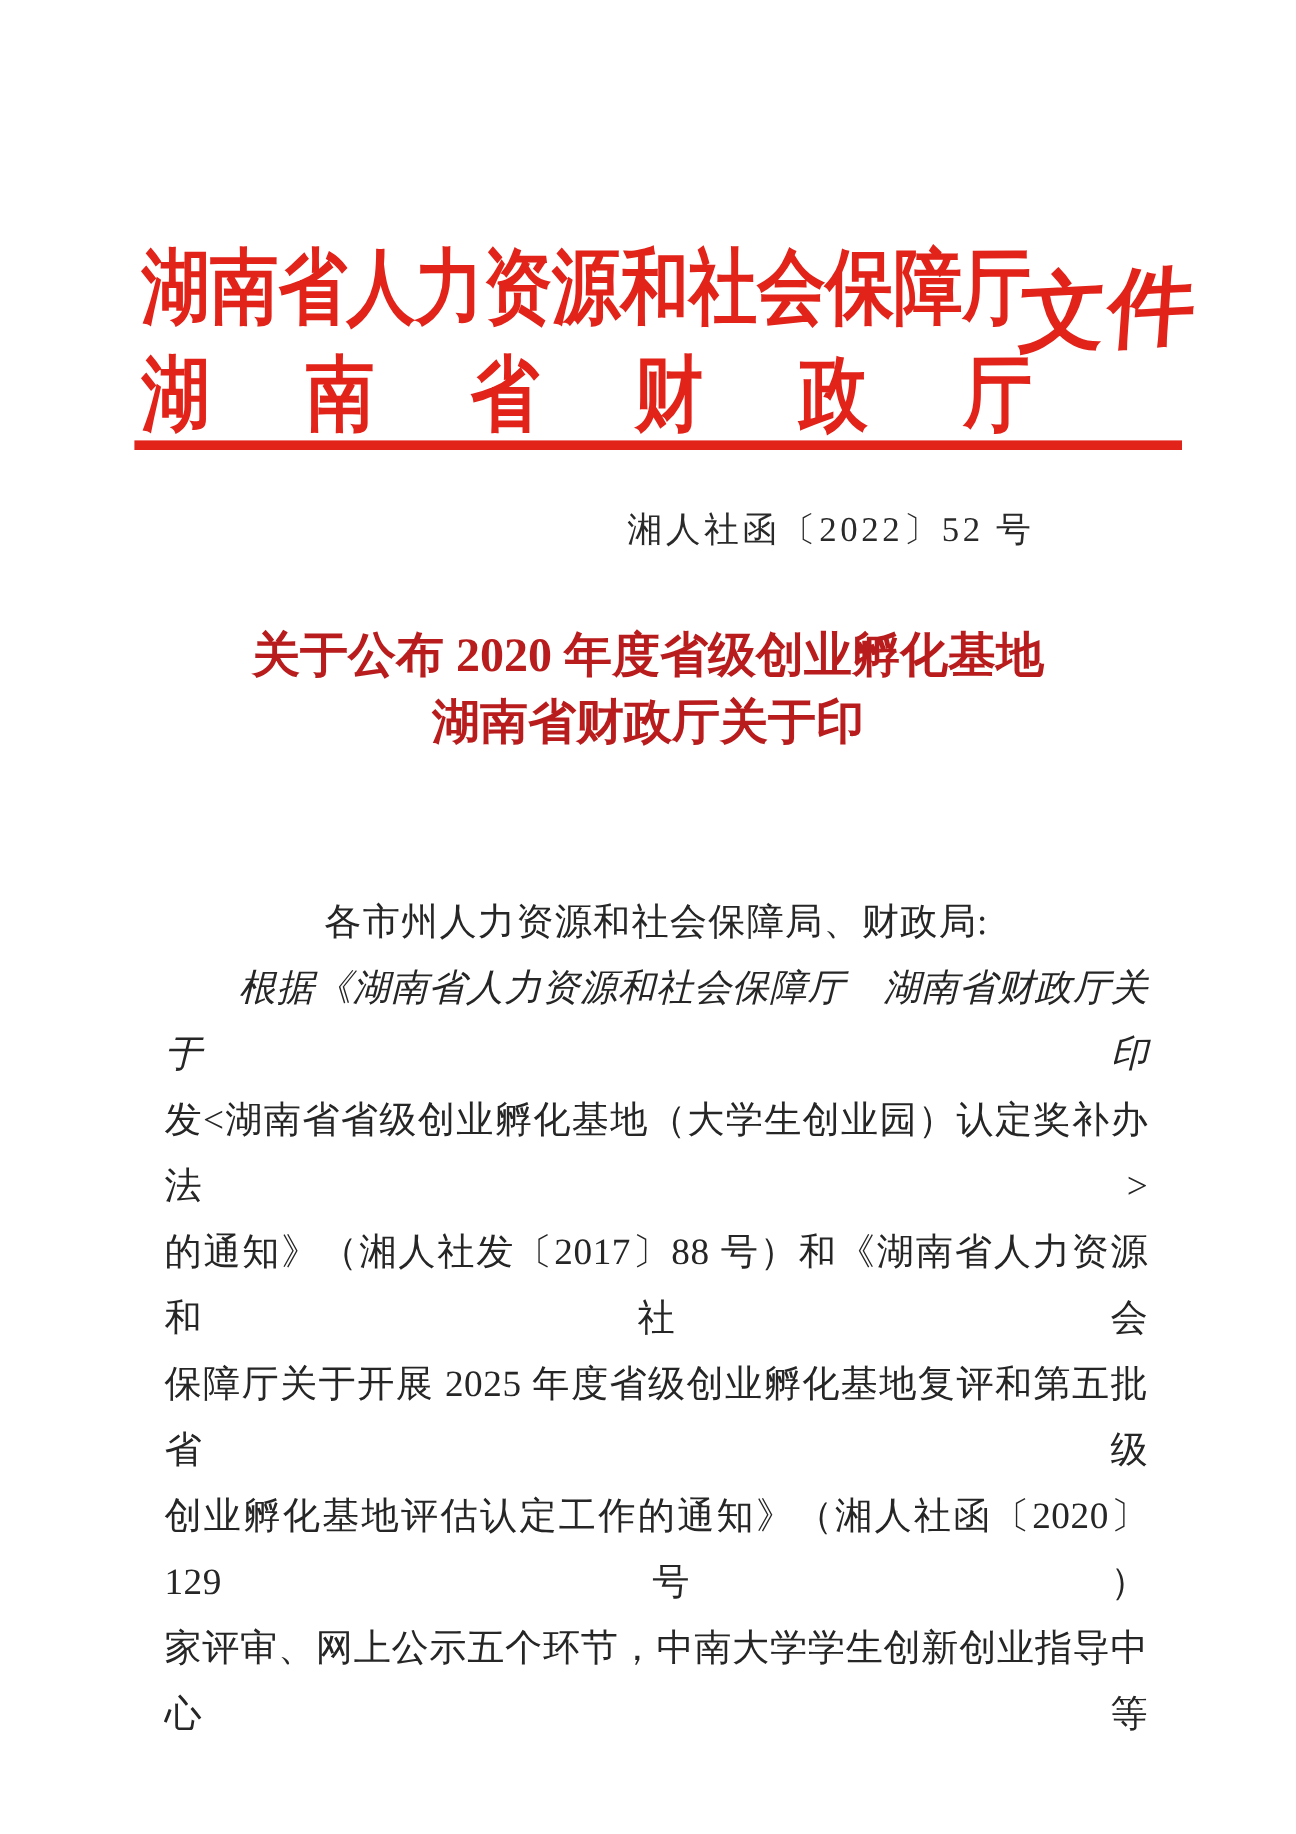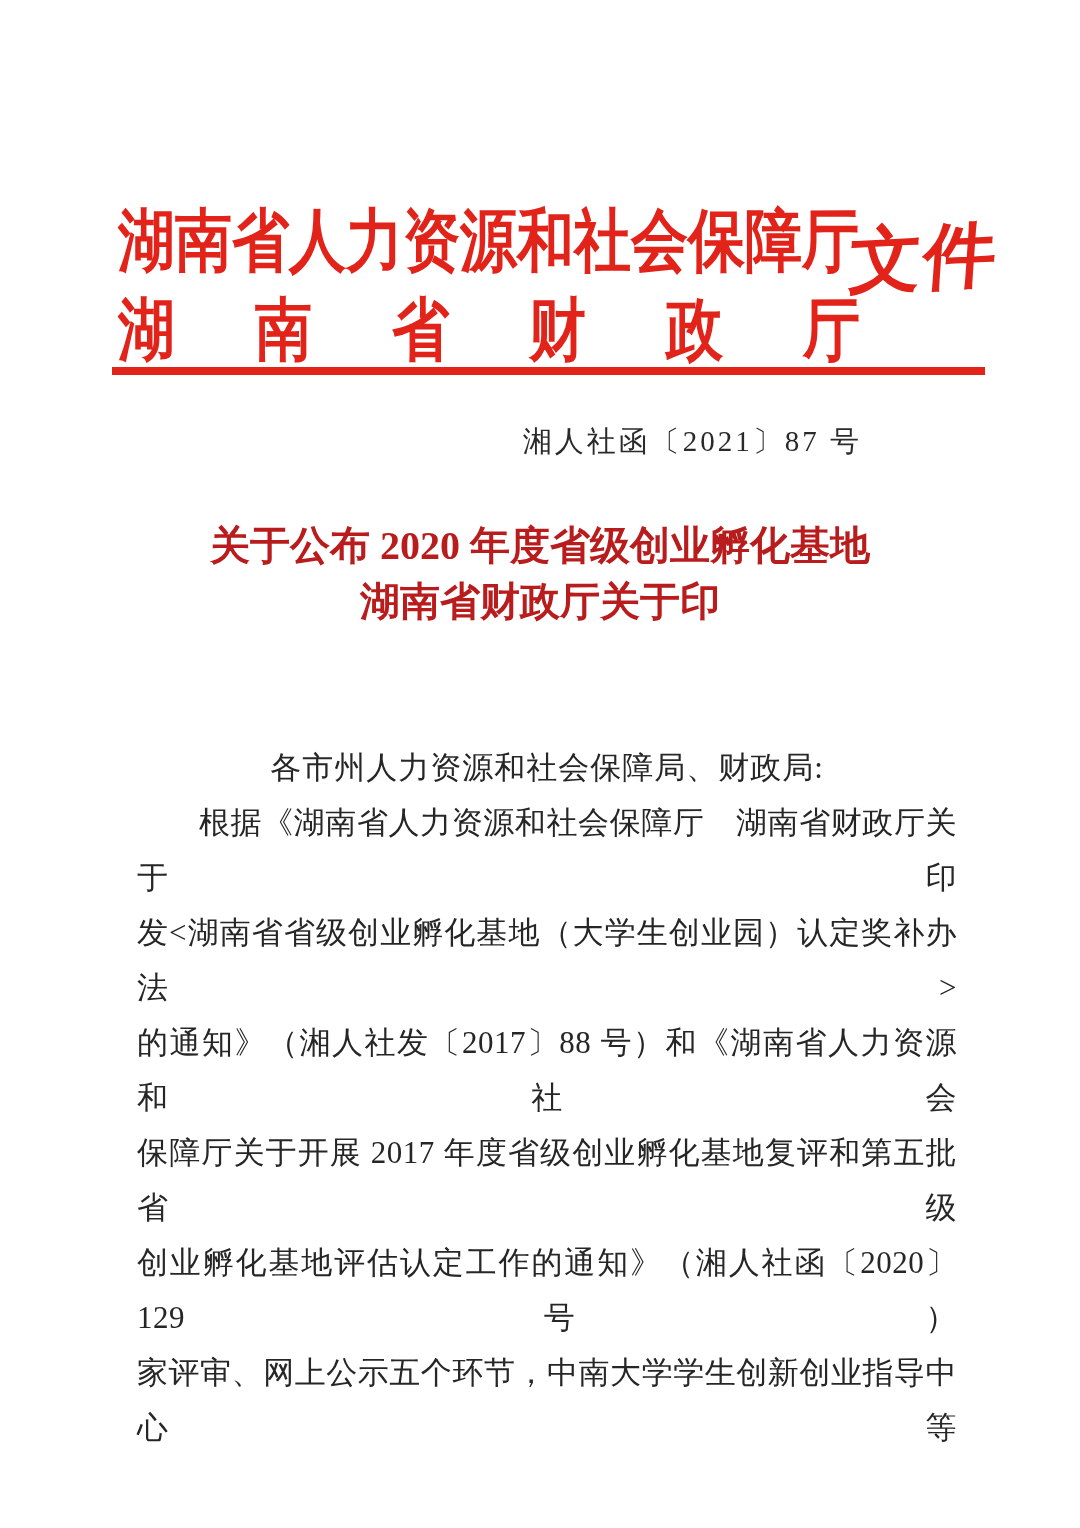--- a/index.html
+++ b/index.html
@@ -59,21 +59,21 @@
   }
   .salutation {
     line-height:55px; text-align:center; letter-spacing:1px;
   }
   .para-line {
     line-height:55px;
     text-align:justify;
     text-align-last:justify;
     letter-spacing:0.5px;
   }
-  .para-line:first-child { text-indent:2em; }
+  .para-line:first-child { text-indent:2em;font-style:italic; }
 </style>
 </head>
 <body>
 
 <div class="page">
 
   <div class="letterhead">
     <div class="agency-line1">湖南省人力资源和社会保障厅</div>
     <div class="agency-line2">
 
@@ -82,34 +82,34 @@
         <span>省</span>
         <span>财</span>
         <span>政</span>
         <span>厅</span>
       </div>
     <div class="doc-type-mark">文件</div>
   </div>
 
   <div class="red-rule"></div>
 
-  <div class="doc-number">湘人社函〔2021〕87 号</div>
+  <div class="doc-number">湘人社函〔2022〕52 号</div>
 
   <h1 class="doc-title">
 
   <div class="title-line">关于公布 2020 年度省级创业孵化基地</div>
       <div class="title-line">湖南省财政厅关于印</div>
     </h1>
 
   <div class="body-block">
     <div class="salutation">各市州人力资源和社会保障局、财政局:</div>
     <div>
 
     <div class="para-line">根据《湖南省人力资源和社会保障厅　湖南省财政厅关于印</div>
         <div class="para-line">发&lt;湖南省省级创业孵化基地（大学生创业园）认定奖补办法&gt;</div>
         <div class="para-line">的通知》（湘人社发〔2017〕88 号）和《湖南省人力资源和社会</div>
-        <div class="para-line">保障厅关于开展 2017 年度省级创业孵化基地复评和第五批省级</div>
+        <div class="para-line">保障厅关于开展 2025 年度省级创业孵化基地复评和第五批省级</div>
         <div class="para-line">创业孵化基地评估认定工作的通知》（湘人社函〔2020〕129 号）</div>
         <div class="para-line">家评审、网上公示五个环节，中南大学学生创新创业指导中心等</div>
       </div>
   </div>
 
 </div>
 
 </body></html>

